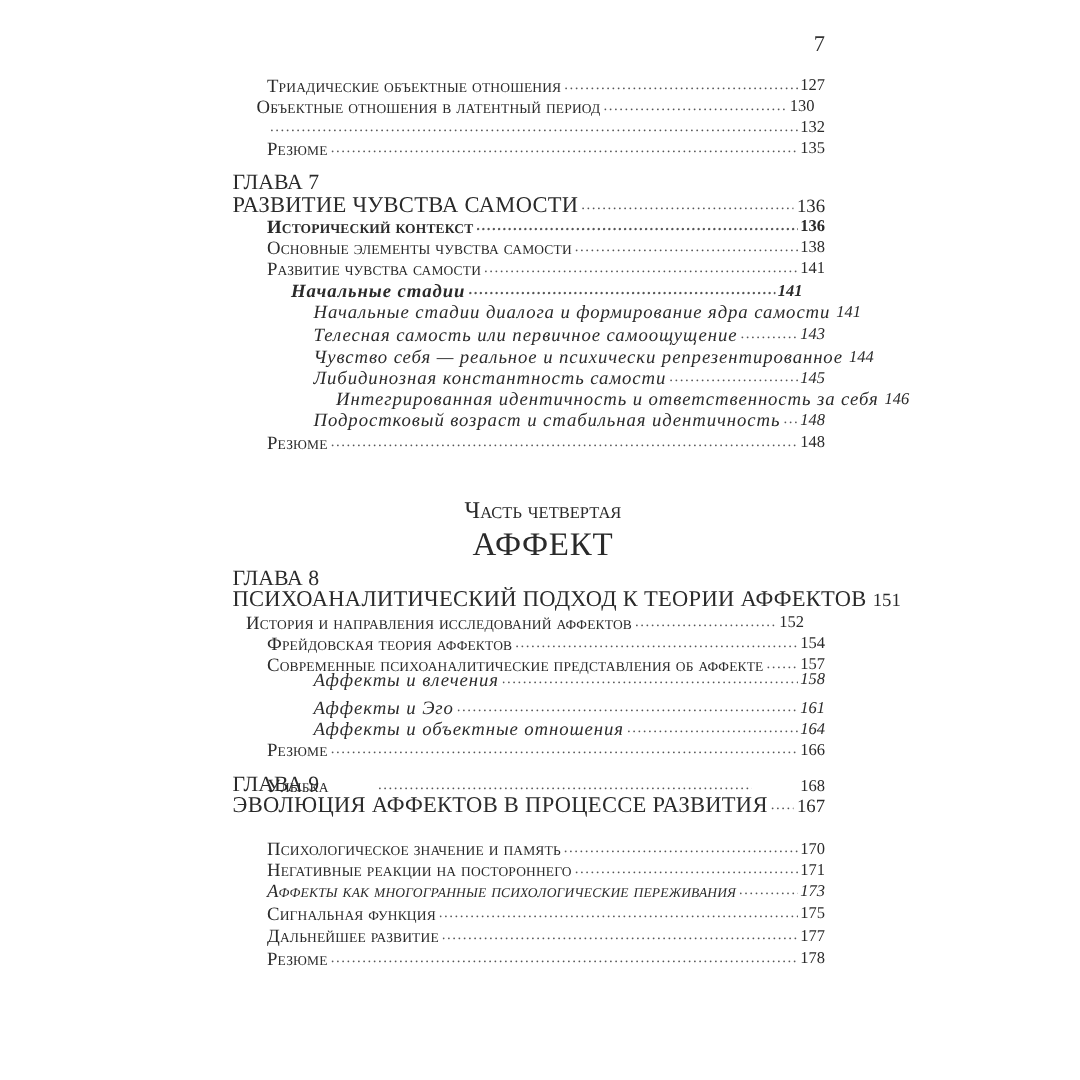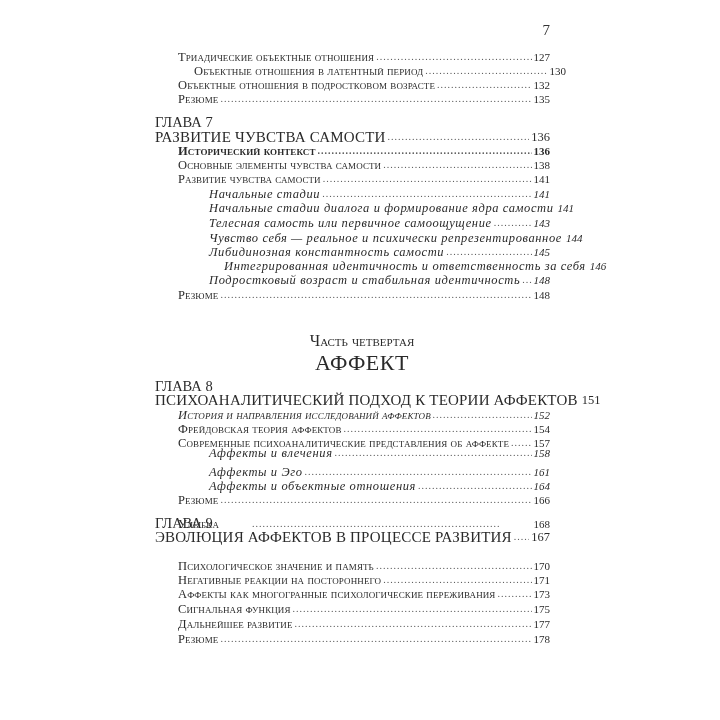--- a/index.html
+++ b/index.html
@@ -47,27 +47,26 @@
 
 <div class="page-number">7</div>
 
 <div class="toc">
 
   <div class="row lvl1" style="top:50px;left:178px;width:372px;">
     <span class="label">Триадические объектные отношения</span>
     <span class="leader"></span>
     <span class="page">127</span>
   </div>
-  <div class="row lvl1" style="top:64px;left:194px;width:372px;">
+  <div class="row lvl1" style="top:64px;left:171px;width:372px;">
     <span class="label">Объектные отношения в латентный период</span>
     <span class="leader"></span>
     <span class="page">130</span>
   </div>
   <div class="row lvl1" style="top:78px;left:178px;width:372px;">
-    <span class="label">Объектные отношения в подростковом возрасте</span>
     <span class="leader"></span>
     <span class="page">132</span>
   </div>
   <div class="row lvl1" style="top:92px;left:178px;width:372px;">
     <span class="label">Резюме</span>
     <span class="leader"></span>
     <span class="page">135</span>
   </div>
 
   <div class="chap-num" style="top:115px;">Глава 7</div>
@@ -84,21 +83,21 @@
   <div class="row lvl1" style="top:158px;left:178px;width:372px;">
     <span class="label">Основные элементы чувства самости</span>
     <span class="leader"></span>
     <span class="page">138</span>
   </div>
   <div class="row lvl1" style="top:172px;left:178px;width:372px;">
     <span class="label">Развитие чувства самости</span>
     <span class="leader"></span>
     <span class="page">141</span>
   </div>
-  <div class="row lvl2" style="top:187px;left:209px;width:341px;">
+  <div class="row lvl2" style="top:187px;left:194px;width:341px;font-weight:bold;">
     <span class="label">Начальные стадии</span>
     <span class="leader"></span>
     <span class="page">141</span>
   </div>
   <div class="row lvl2" style="top:201px;left:209px;width:341px;">
     <span class="label">Начальные стадии диалога и формирование ядра самости</span>
     <span class="leader"></span>
     <span class="page">141</span>
   </div>
   <div class="row lvl2" style="top:216px;left:209px;width:341px;">
@@ -134,21 +133,21 @@
 
   <div class="part-label" style="top:332px;">Часть четвертая</div>
   <div class="part-title" style="top:350px;">АФФЕКТ</div>
 
   <div class="chap-num" style="top:379px;">Глава 8</div>
   <div class="row chap-title" style="top:393px;left:155px;width:395px;">
     <span class="label">Психоаналитический подход к теории аффектов</span>
     <span class="leader"></span>
     <span class="page">151</span>
   </div>
-  <div class="row lvl1" style="top:408px;left:178px;width:372px;font-style:italic;">
+  <div class="row lvl1" style="top:408px;left:164px;width:372px;">
     <span class="label">История и направления исследований аффектов</span>
     <span class="leader"></span>
     <span class="page">152</span>
   </div>
   <div class="row lvl1" style="top:422px;left:178px;width:372px;">
     <span class="label">Фрейдовская теория аффектов</span>
     <span class="leader"></span>
     <span class="page">154</span>
   </div>
   <div class="row lvl1" style="top:436px;left:178px;width:372px;">
@@ -191,21 +190,21 @@
   <div class="row lvl1" style="top:559px;left:178px;width:372px;">
     <span class="label">Психологическое значение и память</span>
     <span class="leader"></span>
     <span class="page">170</span>
   </div>
   <div class="row lvl1" style="top:573px;left:178px;width:372px;">
     <span class="label">Негативные реакции на постороннего</span>
     <span class="leader"></span>
     <span class="page">171</span>
   </div>
-  <div class="row lvl1" style="top:587px;left:178px;width:372px;">
+  <div class="row lvl1" style="top:587px;left:178px;width:372px;font-style:italic;">
     <span class="label">Аффекты как многогранные психологические переживания</span>
     <span class="leader"></span>
     <span class="page">173</span>
   </div>
   <div class="row lvl1" style="top:602px;left:178px;width:372px;">
     <span class="label">Сигнальная функция</span>
     <span class="leader"></span>
     <span class="page">175</span>
   </div>
   <div class="row lvl1" style="top:617px;left:178px;width:372px;">

